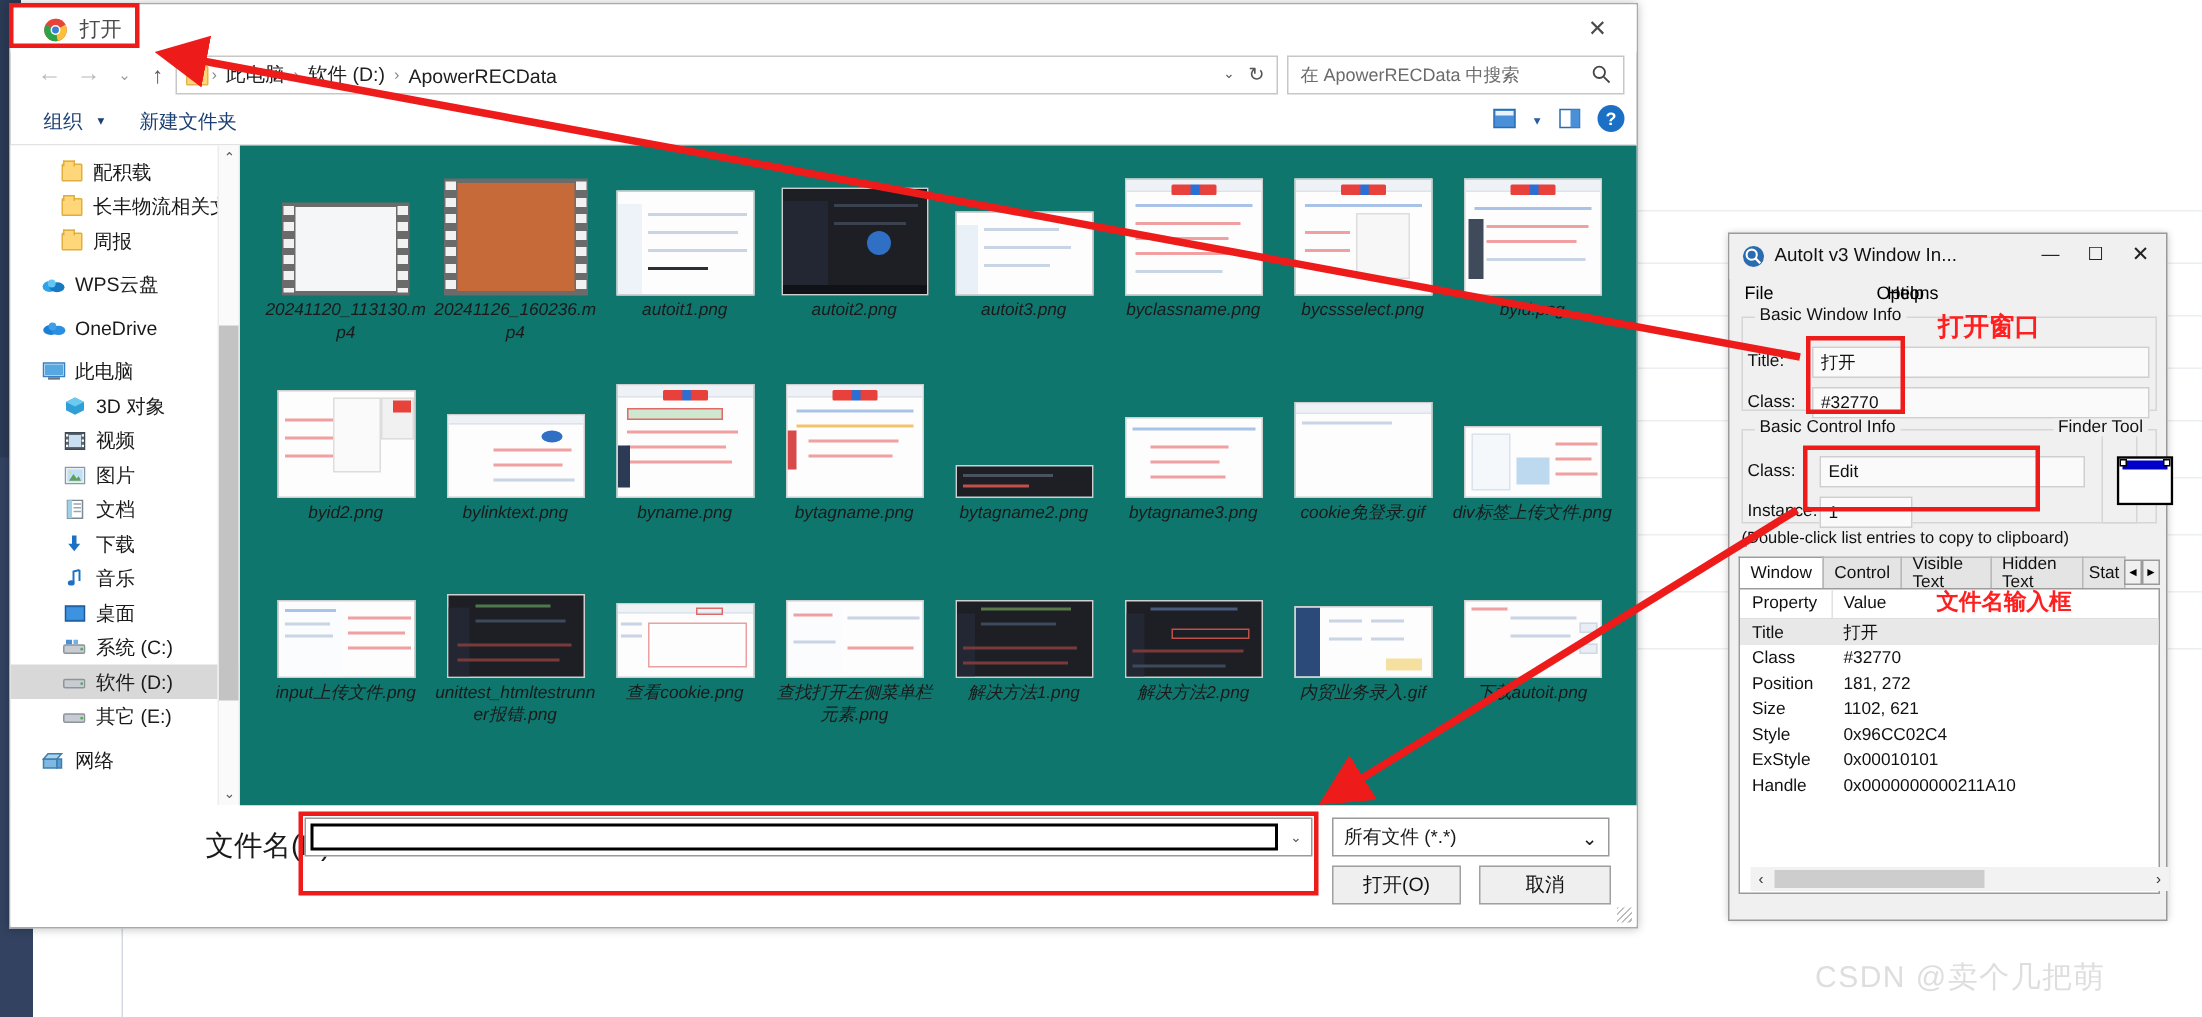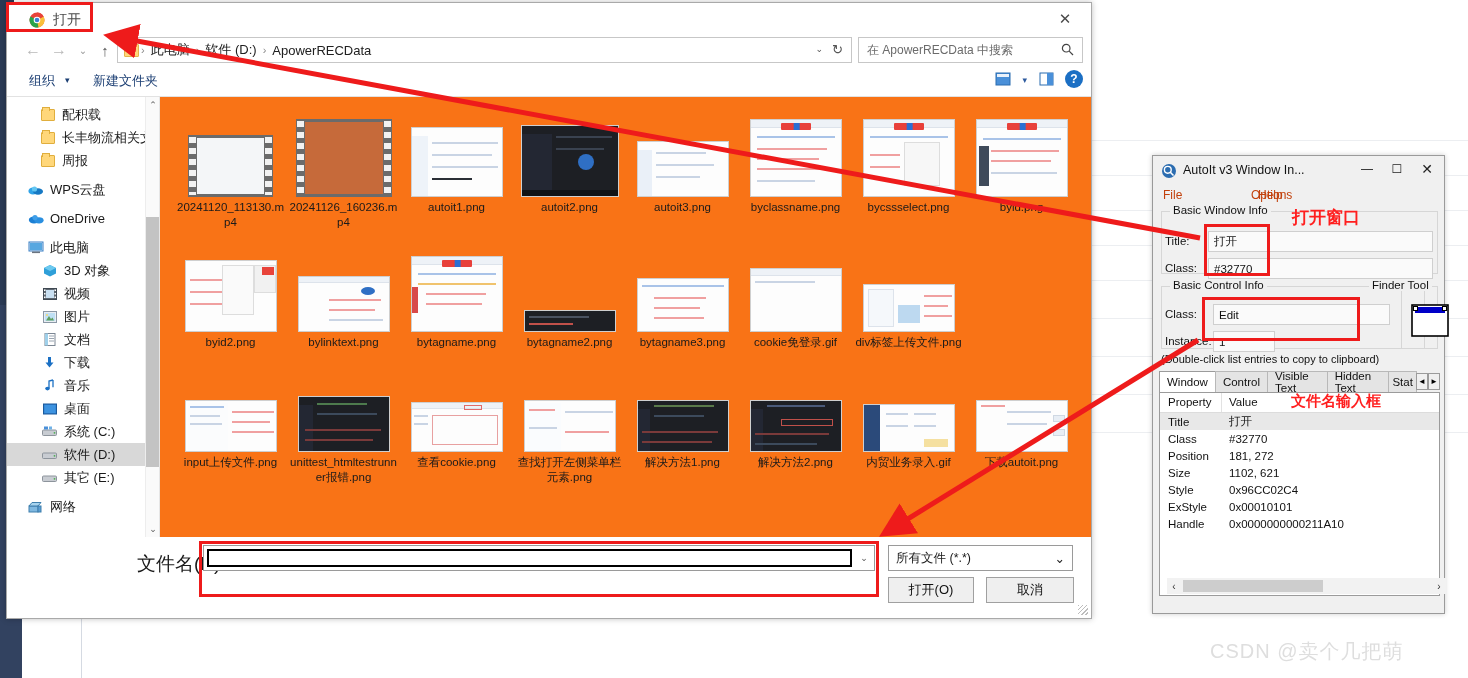--- a/index.html
+++ b/index.html
@@ -81,21 +81,21 @@
   .side-item.selected { background:#d8d8d8; }
   .side-ico { width:17px; height:15px; margin-right:6px; flex:none; display:flex; align-items:center; justify-content:center; }
   .folder-ico { width:14px; height:12px; background:#ffd77a; border:1px solid #e0ae3d; border-radius:1px; position:relative; }
   .folder-ico:before { content:""; position:absolute; left:0; top:-3px; width:6px; height:3px; background:#ffd77a; border:1px solid #e0ae3d; border-bottom:none; }
   #sb-track { position:absolute; right:0; top:0; width:14px; height:440px; background:#fafafa; border-left:1px solid #ededed; }
   #sb-up, #sb-down { position:absolute; left:0; width:14px; height:16px; display:flex; align-items:center; justify-content:center; font-size:9px; color:#5a5a5a; }
   #sb-up { top:0; } #sb-down { bottom:0; }
   #sb-thumb { position:absolute; left:0; top:120px; width:14px; height:250px; background:#c3c3c3; }
 
   
-  #filearea { flex:1; position:relative; background:#f97316; padding:12px 0 0 14px; }
+  #filearea { flex:1; position:relative; background:#0f766e; padding:12px 0 0 14px;font-style:italic; }
   .file-row { display:flex; }
   .file-cell { width:113px; margin-right:0; display:flex; flex-direction:column; align-items:center; }
   .thumb-wrap { height:88px; display:flex; align-items:flex-end; justify-content:center; width:100%; }
   .thumb { border:1px solid #cfcfcf; background:#fff; position:relative; overflow:hidden; }
   .vid { background:#6b6b6b; position:relative; border:none; }
   .vid .inner { position:absolute; left:9px; right:9px; top:3px; bottom:3px; background:#1c1c1c; }
   .vid:before, .vid:after {
     content:""; position:absolute; top:2px; bottom:2px; width:7px;
     background:repeating-linear-gradient(to bottom,#f2f2f2 0,#f2f2f2 6px,#6b6b6b 6px,#6b6b6b 11px);
   }
@@ -153,21 +153,21 @@
   #autoit {
     position:absolute; left:1152px; top:155px; width:293px; height:459px;
     background:#f0f0f0; border:1px solid #9a9a9a; box-shadow:0 0 5px rgba(0,0,0,0.2);
   }
   #ai-titlebar { position:relative; height:30px; background:#f0f0f0; }
   #ai-icon { position:absolute; left:8px; top:7px; width:16px; height:16px; }
   #ai-title { position:absolute; left:30px; top:7px; font-size:12.5px; color:#111; }
   .ai-ctlbtn { position:absolute; top:0; width:30px; height:26px; display:flex; align-items:center; justify-content:center;
     font-size:12px; color:#222; }
   #ai-min { right:62px; } #ai-max { right:32px; } #ai-close { right:2px; font-size:14px; }
-  #ai-menubar { position:relative; height:20px; font-size:12px; color:#c2410c; }
+  #ai-menubar { position:relative; height:20px; font-size:12px; color:#000000; }
   .ai-menu { position:absolute; top:2px; }
   #m-file { left:10px; } #m-options { left:50px;margin-left:48px; } #m-help { left:105px; }
 
   .gbox { position:absolute; border:1px solid #d6d6d6; }
   .gbox-legend { position:absolute; top:-8px; left:8px; background:#f0f0f0; padding:0 3px; font-size:11.5px; color:#111; }
   #g-basicwin { left:8px; top:55px; width:277px; height:63px; }
   #g-basicctl { left:8px; top:130px; width:264px; height:63px; }
   #g-finder   { left:248px; top:130px; width:37px; height:63px; }
   .ai-lbl { position:absolute; font-size:11.5px; color:#111; }
   .ai-field { position:absolute; border:1px solid #cfcfcf; background:#fafafa; height:21px;
@@ -595,20 +595,34 @@
             <div style="position:absolute;left:62px;top:10px;width:14px;height:8px;border-radius:50%;background:#2f6fc4"></div>
           </div>
             </div>
           <div class="fname">bylinktext.png</div>
         </div>
         <div class="file-cell">
           <div class="thumb-wrap">
               <div class="thumb shot-white" style="width:92px;height:76px">
             <div class="shot-hdr"></div>
                 <div class="shot-logo"></div>
+            <div style="position:absolute;left:6px;top:15px;width:64px;height:8px;background:#cfe6cf;border:1px solid #e06a6a"></div>
+            <div class="shot-line red" style="left:6px;top:30px;width:74px"></div>
+            <div class="shot-line red" style="left:6px;top:40px;width:66px"></div>
+            <div class="shot-line red" style="left:6px;top:50px;width:70px"></div>
+            <div style="position:absolute;left:0px;top:40px;width:8px;height:28px;background:#2b3a55"></div>
+          </div>
+            </div>
+          <div class="fname">byname.png</div>
+        </div>
+        <div class="file-cell">
+          <div class="thumb-wrap">
+              <div class="thumb shot-white" style="width:92px;height:76px">
+            <div class="shot-hdr"></div>
+                <div class="shot-logo"></div>
             <div class="shot-line blue" style="left:6px;top:16px;width:78px"></div>
             <div class="shot-line" style="left:6px;top:26px;width:78px;background:#f0c36d"></div>
             <div class="shot-line red" style="left:14px;top:36px;width:60px"></div>
             <div class="shot-line red" style="left:14px;top:46px;width:56px"></div>
             <div style="position:absolute;left:0;top:30px;width:6px;height:26px;background:#d84a4a"></div>
           </div>
             </div>
           <div class="fname">bytagname.png</div>
         </div>
         <div class="file-cell">

